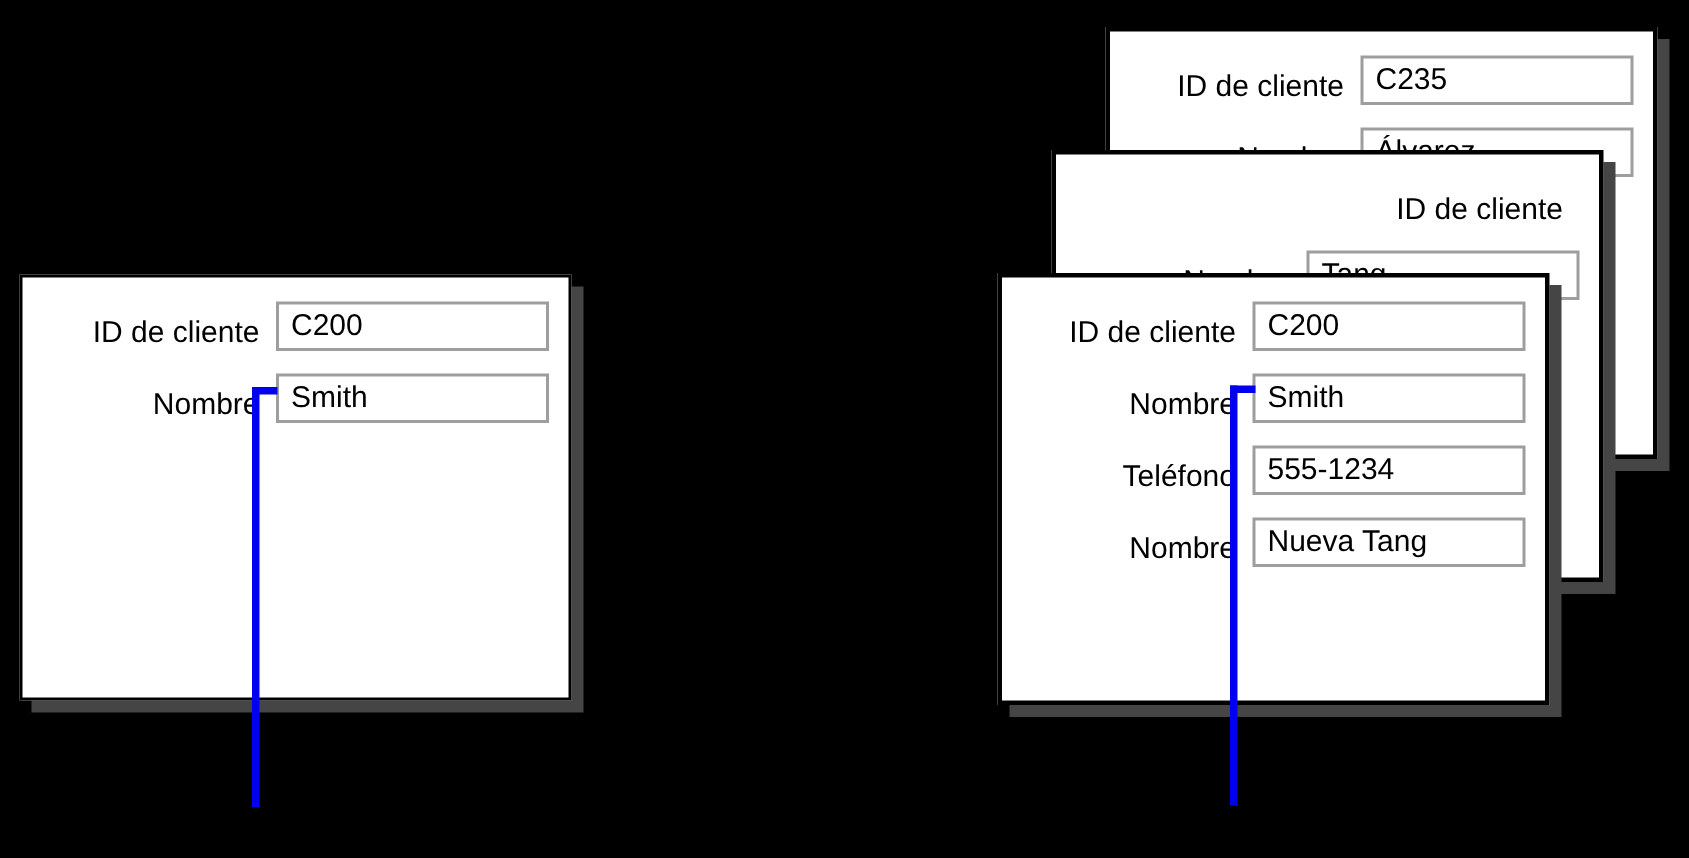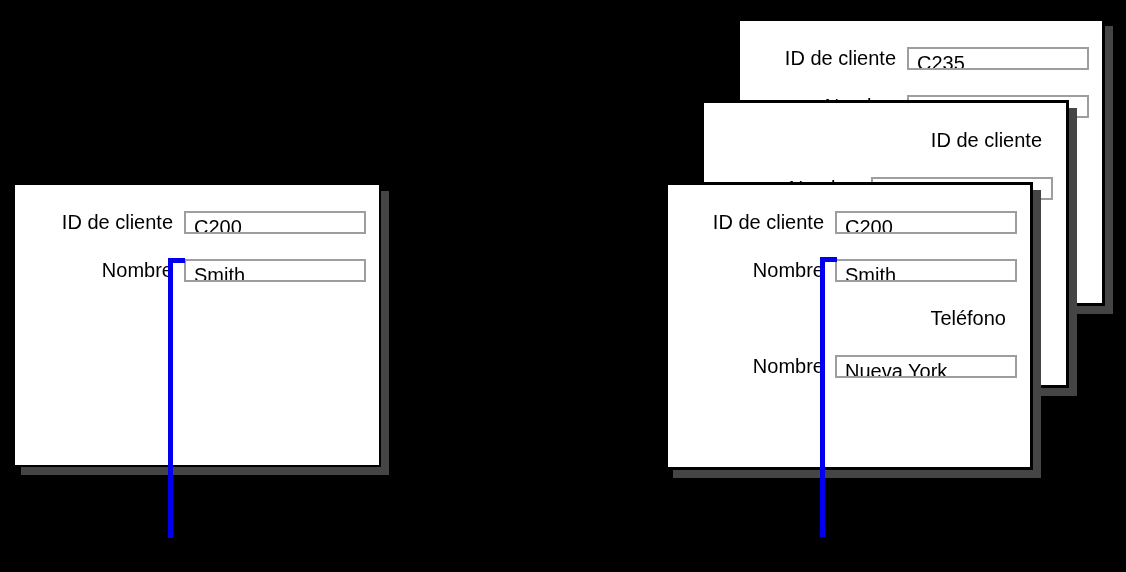--- a/index.html
+++ b/index.html
@@ -41,21 +41,21 @@
   .field-label {
     font-size: 20px;
     color: #000000;
     margin-right: 11px;
     white-space: nowrap;
   }
   .field-input {
     flex: 0 0 auto;
     box-sizing: border-box;
     width: 182px;
-    height: 23px;
+    height: 33px;
     background: #ffffff;
     border: 2px solid #9e9e9e;
     font-size: 20px;
     color: #000000;
     line-height: 29px;
     padding-left: 8px;
     white-space: nowrap;
     overflow: hidden;
     margin-top: 16px;
   }
@@ -117,23 +117,24 @@
     <div class="field-row">
       <span class="field-label">ID de cliente</span>
       <span class="field-input">C200</span>
     </div>
     <div class="field-row">
       <span class="field-label">Nombre</span>
       <span class="field-input">Smith</span>
     </div>
     <div class="field-row">
       <span class="field-label">Teléfono</span>
+      <span class="field-input">555-1234</span>
     </div>
     <div class="field-row">
       <span class="field-label">Nombre</span>
-      <span class="field-input">Nueva York</span>
+      <span class="field-input">Nueva Tang</span>
     </div>
   </div>
 
   <div class="connector" id="connector-left"></div>
   <div class="connector" id="connector-right"></div>
 
 </div>
 
 </body></html>

